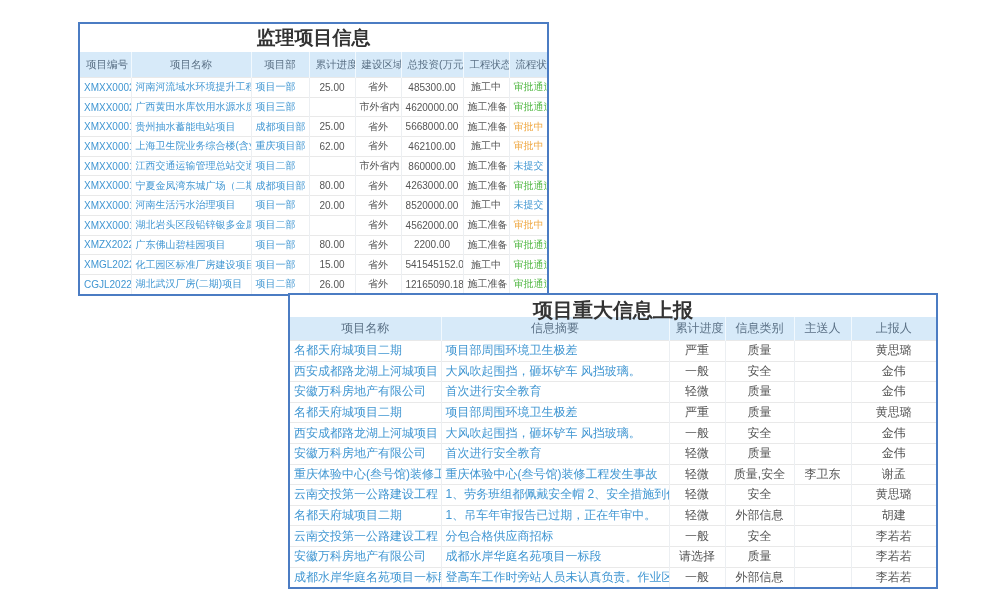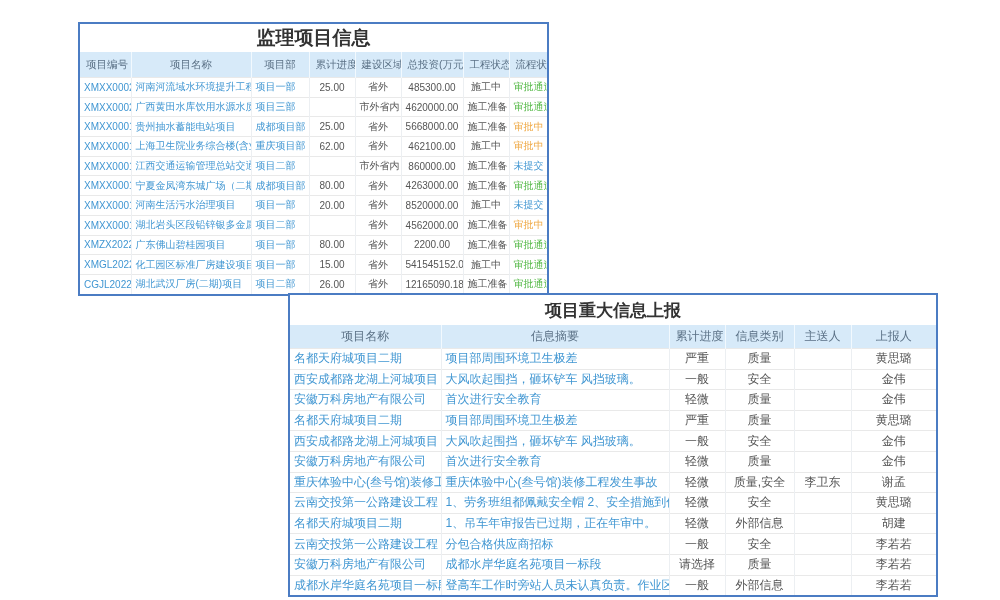--- a/index.html
+++ b/index.html
@@ -3,21 +3,21 @@
 <meta charset="utf-8">
 <style>
   html,body{margin:0;padding:0;background:#fff;}
   body{width:1000px;height:600px;position:relative;overflow:hidden;
        font-family:"Liberation Sans","DejaVu Sans",sans-serif;color:#444;}
   .panel{position:absolute;background:#fff;border:2px solid var(--accent,#4b7cc3);box-sizing:border-box;}
   .panel-title{text-align:center;font-weight:bold;color:#333;}
   #panel1{left:78px;top:22px;width:471px;}
   #panel1 .panel-title{font-size:19px;height:28px;line-height:28px;}
   #panel2{left:288px;top:293px;width:650px;}
-  #panel2 .panel-title{font-size:17px;height:30px;line-height:31px;}
+  #panel2 .panel-title{font-size:20px;height:22px;line-height:31px;}
   table{width:100%;border-collapse:collapse;table-layout:fixed;}
   th{background:var(--header-bg,#d7eaf9);color:#5b7186;font-weight:normal;
      text-align:center;white-space:nowrap;overflow:hidden;padding:0 6px;}
   td{white-space:nowrap;overflow:hidden;padding:0 4px;border-top:1px solid #e9e9e9;
      border-left:1px solid #eceff2;color:#555;}
   td:first-child{border-left:none;}
   th + th{border-left:1px solid #f2f9fe;}
   .t1 th{font-size:10.5px;height:25px;}
   .t1 td{font-size:10px;height:18.7px;}
   .t2 th{font-size:12px;height:23px;}

